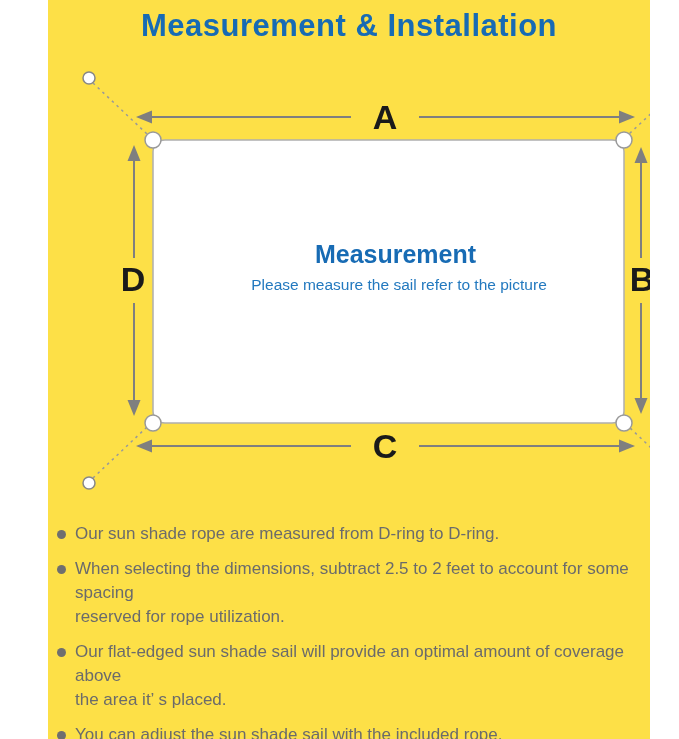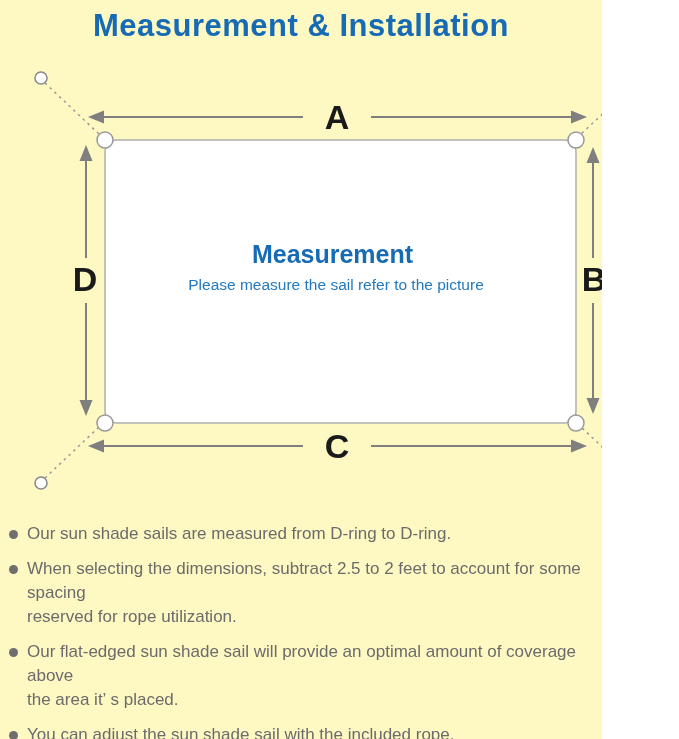--- a/index.html
+++ b/index.html
@@ -1,40 +1,41 @@
 <!DOCTYPE html>
 <html><head>
 <meta charset="utf-8">
 <style>
   html,body{margin:0;padding:0;background:#fff;}
   .page{
     position:relative;
     width:602px;height:739px;
-    background:#fef9c3;
+    background:#fde047;
     overflow:hidden;
     font-family:"Liberation Sans",sans-serif;
+    margin-left:48px;
   }
   .title{
     margin:0;
     padding-top:8px;
     height:48px;
     text-align:center;
     font-size:31px;
     font-weight:bold;
     letter-spacing:0.5px;
     color:#176bb4;
   }
   .diagram{
     position:relative;
     width:679px;height:458px;
   }
   .diagram svg{position:absolute;left:0;top:0;}
   .center-text{
     position:absolute;
-    left:97px;top:184px;
+    left:112px;top:184px;
     width:471px;
     text-align:center;
   }
   .center-heading{
     font-size:25px;
     font-weight:bold;
     color:#176bb4;
   }
   .center-sub{
     margin-top:7px;
@@ -143,21 +144,21 @@
 
     <div class="center-text">
       <div class="center-heading">Measurement</div>
       <div class="center-sub">Please measure the sail refer to the picture</div>
     </div>
   </div>
 
   <div class="notes">
     <div class="note">
       <span class="dot"></span>
-      <span class="note-text">Our sun shade sails are measured from D-ring to D-ring.</span>
+      <span class="note-text">Our sun shade rope are measured from D-ring to D-ring.</span>
     </div>
     <div class="note">
       <span class="dot"></span>
       <span class="note-text">When selecting the dimensions, subtract 2.5 to 2 feet to account for some spacing
 reserved for rope utilization.</span>
     </div>
     <div class="note">
       <span class="dot"></span>
       <span class="note-text">Our flat-edged sun shade sail will provide an optimal amount of coverage above
 the area it’ s placed.</span>

